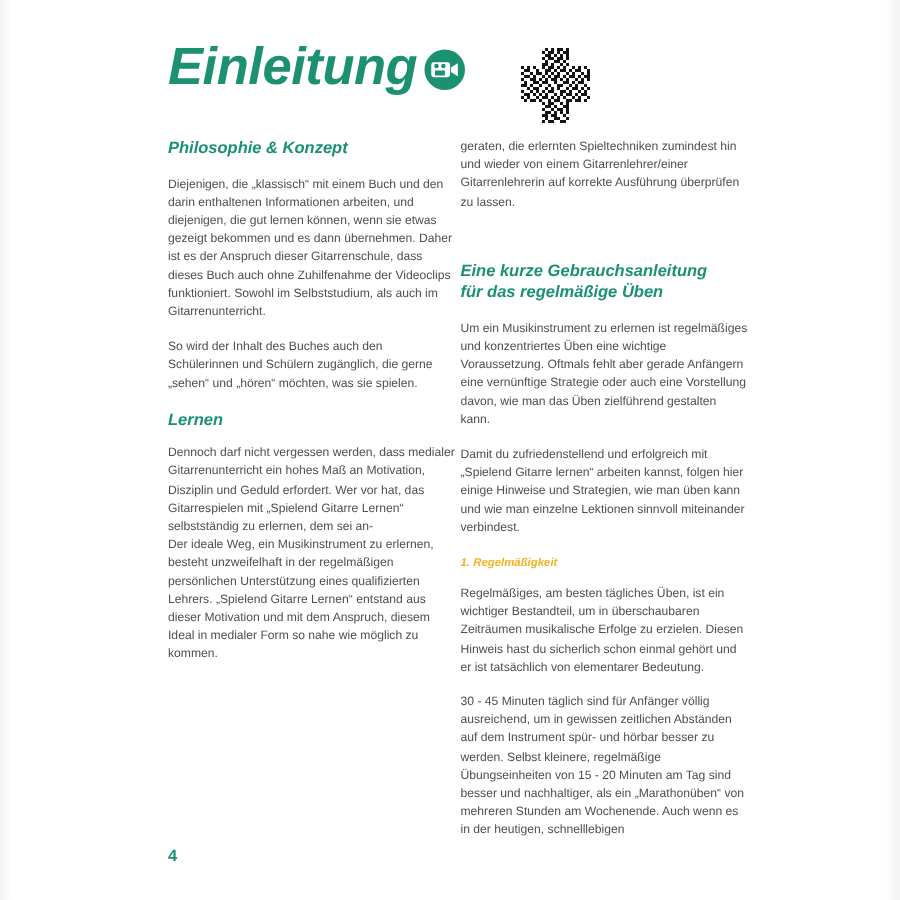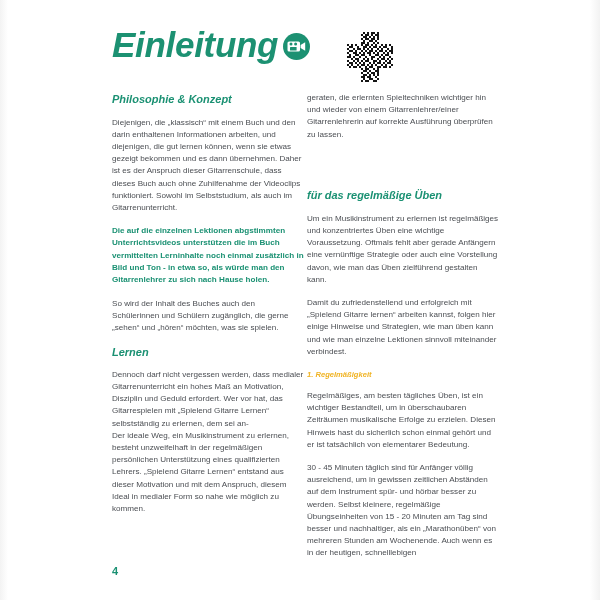--- a/index.html
+++ b/index.html
@@ -338,39 +338,38 @@
     </div>
   </div>
 
   <div class="col col-left">
 
     <h2 class="sec-head">Philosophie &amp; Konzept</h2>
 
 
     <p class="body">Diejenigen, die „klassisch“ mit einem Buch und den darin enthaltenen Informationen arbeiten, und diejenigen, die gut lernen können, wenn sie etwas gezeigt bekommen und es dann übernehmen. Daher ist es der Anspruch dieser Gitarrenschule, dass dieses Buch auch ohne Zuhilfenahme der Videoclips funktioniert. Sowohl im Selbststudium, als auch im Gitarrenunterricht.</p>
 
-    <p class="highlight">Die auf die einzelnen Lektionen abgstimmten Unterrichtsvideos unterstützen die im Buch vermittelten Lerninhalte noch einmal zusätzlich in Bild und Ton - in etwa so, als würde man den Gitarrenlehrer zu sich nach Hause holen.</p>
 
     <p class="body">So wird der Inhalt des Buches auch den Schülerinnen und Schülern zugänglich, die gerne „sehen“ und „hören“ möchten, was sie spielen.</p>
 
     <h2 class="sec-head tight">Lernen</h2>
 
     <p class="body last">Dennoch darf nicht vergessen werden, dass medialer Gitarrenunterricht ein hohes Maß an Motivation, Disziplin und Geduld erfordert. Wer vor hat, das Gitarrespielen mit „Spielend Gitarre Lernen“ selbstständig zu erlernen, dem sei an-</p>
 
     <p class="body">Der ideale Weg, ein Musikinstrument zu erlernen, besteht unzweifelhaft in der regelmäßigen persönlichen Unterstützung eines qualifizierten Lehrers. „Spielend Gitarre Lernen“ entstand aus dieser Motivation und mit dem Anspruch, diesem Ideal in medialer Form so nahe wie möglich zu kommen.</p>
   </div>
 
   <div class="col col-right">
 
-    <p class="body">geraten, die erlernten Spieltechniken wichtiger hin und wieder von einem Gitarrenlehrer/einer Gitarrenlehrerin auf korrekte Ausführung überprüfen zu lassen.</p>
+    <p class="body">geraten, die erlernten Spieltechniken zumindest hin und wieder von einem Gitarrenlehrer/einer Gitarrenlehrerin auf korrekte Ausführung überprüfen zu lassen.</p>
 
     <div class="spacer-lg"></div>
 
     <h2 class="sec-head">
-      <br>
+      <span>Eine kurze Gebrauchsanleitung</span><br>
       <span>für das regelmäßige Üben</span>
     </h2>
 
     <p class="body">Um ein Musikinstrument zu erlernen ist regelmäßiges und konzentriertes Üben eine wichtige Voraussetzung. Oftmals fehlt aber gerade Anfängern eine vernünftige Strategie oder auch eine Vorstellung davon, wie man das Üben zielführend gestalten kann.</p>
 
     <p class="body">Damit du zufriedenstellend und erfolgreich mit „Spielend Gitarre lernen“ arbeiten kannst, folgen hier einige Hinweise und Strategien, wie man üben kann und wie man einzelne Lektionen sinnvoll miteinander verbindest.</p>
 
     <h3 class="sub-head">1. Regelmäßigkeit</h3>
 
     <p class="body">Regelmäßiges, am besten tägliches Üben, ist ein wichtiger Bestandteil, um in überschaubaren Zeiträumen musikalische Erfolge zu erzielen. Diesen Hinweis hast du sicherlich schon einmal gehört und er ist tatsächlich von elementarer Bedeutung.</p>

